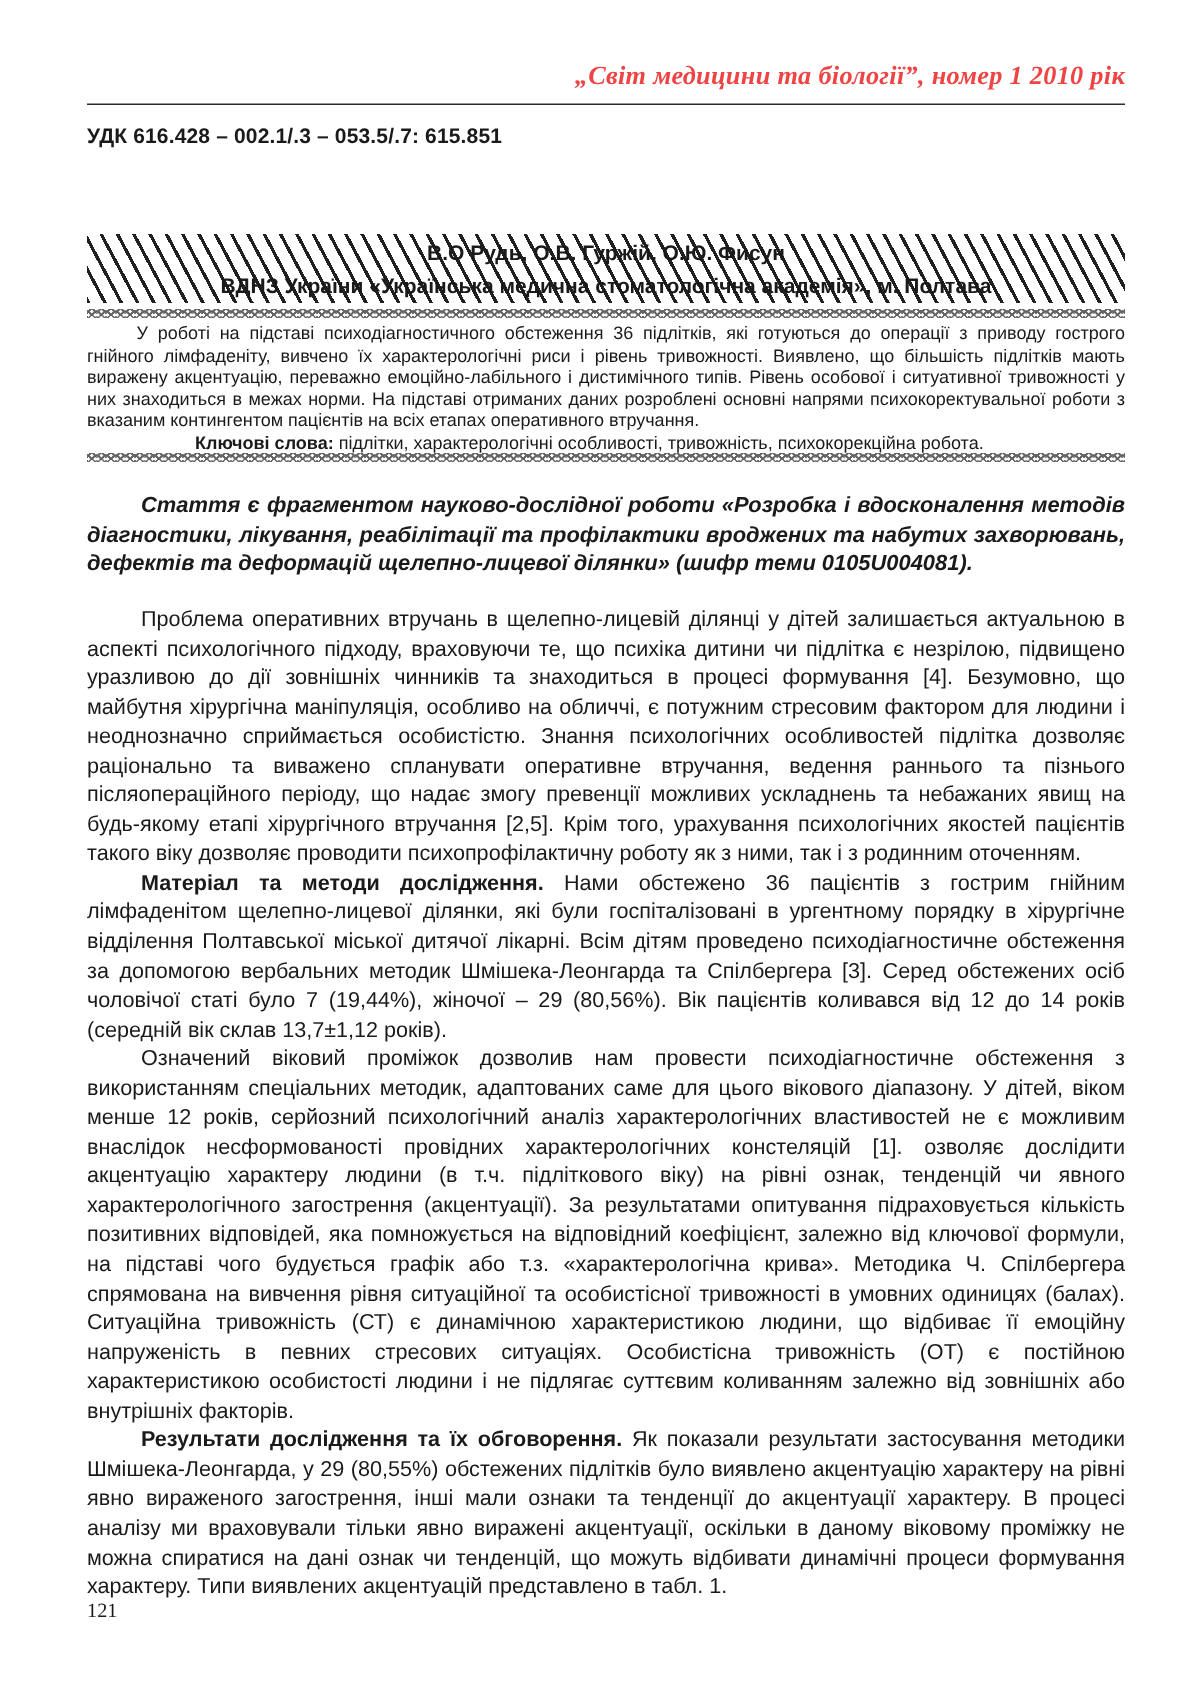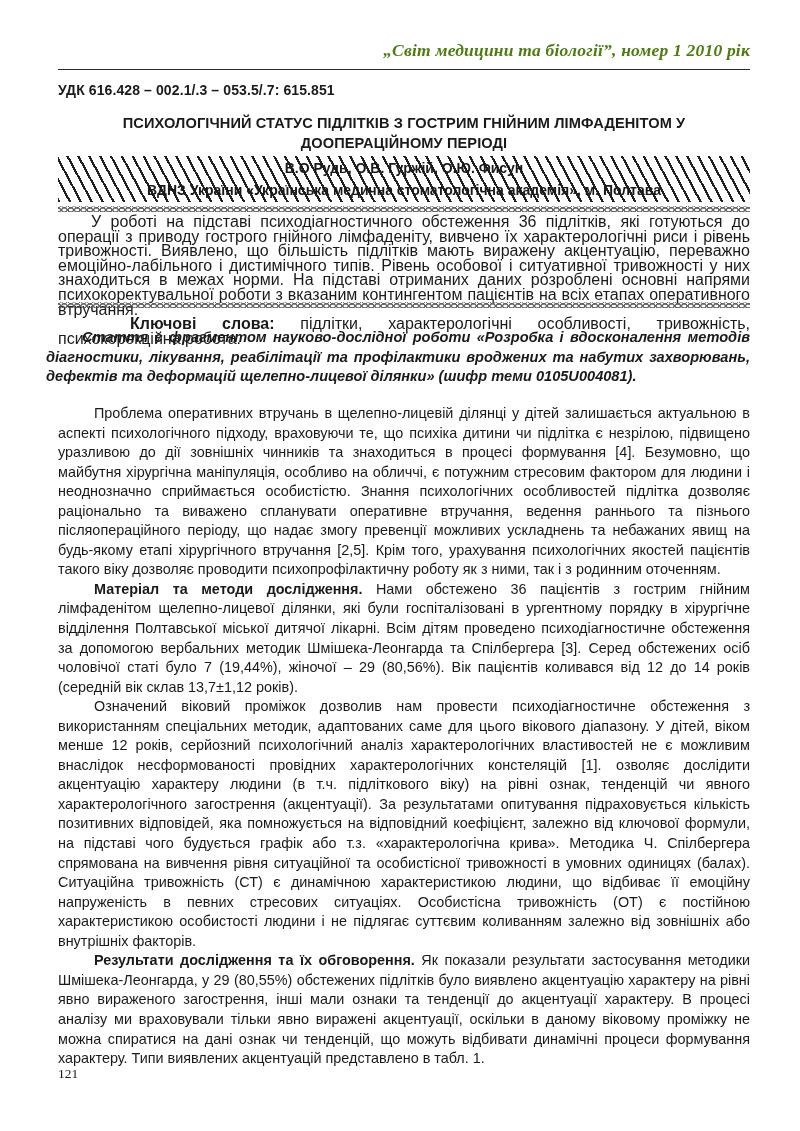--- a/index.html
+++ b/index.html
@@ -26,21 +26,21 @@
     position: absolute;
     top: 40px;
     left: 58px;
     right: 50px;
     text-align: right;
     font-family: "Liberation Serif", serif;
     font-style: italic;
     font-weight: bold;
     font-size: 17.5px;
     letter-spacing: 0.2px;
-    color: #4d7c0f;
+    color: #ef4444;
     padding-bottom: 4px;
   }
   .head-rule {
     position: absolute;
     top: 69px;
     left: 58px;
     right: 50px;
     height: 1px;
     background: #2b2b2b;
   }
@@ -113,40 +113,40 @@
     opacity: 0.85;
   }
   .zigzag-top { top: 206px; }
   .zigzag-bottom { top: 302px; }
 
   .abstract {
     position: absolute;
     top: 215px;
     left: 58px;
     right: 50px;
-    font-size: 16px;
+    font-size: 12px;
     line-height: 14.6px;
     text-align: justify;
     text-justify: inter-word;
   }
   .abstract p {
     margin: 0;
     text-indent: 33px;
   }
   .keywords {
     margin-top: 1px;
     text-indent: 33px;
   }
   .keywords b { font-weight: bold; padding-left: 39px; }
 
   
   .note {
     position: absolute;
     top: 328px;
-    left: 46px;
+    left: 58px;
     right: 50px;
     font-size: 14.6px;
     font-style: italic;
     font-weight: bold;
     line-height: 19.6px;
     text-align: justify;
     text-justify: inter-word;
   }
   .note p { margin: 0; text-indent: 36px; }
 
@@ -181,21 +181,20 @@
 </head>
 <body>
 
 <div class="page">
 
   <div class="running-head">„Світ медицини та біології”, номер 1 2010 рік</div>
   <div class="head-rule"></div>
 
   <div class="udc">УДК 616.428 – 002.1/.3 – 053.5/.7: 615.851</div>
 
-  <div class="title">ПСИХОЛОГІЧНИЙ СТАТУС  ПІДЛІТКІВ З ГОСТРИМ ГНІЙНИМ ЛІМФАДЕНІТОМ У ДООПЕРАЦІЙНОМУ ПЕРІОДІ</div>
 
   <div class="authors-block">
     <div class="authors-text">
       <div>В.О Рудь, О.В. Гуржій, О.Ю. Фисун</div>
       <div>ВДНЗ України «Українська медична стоматологічна академія», м. Полтава</div>
     </div>
     <div class="hatch"></div>
   </div>
 
   <div class="zigzag zigzag-top"></div>

